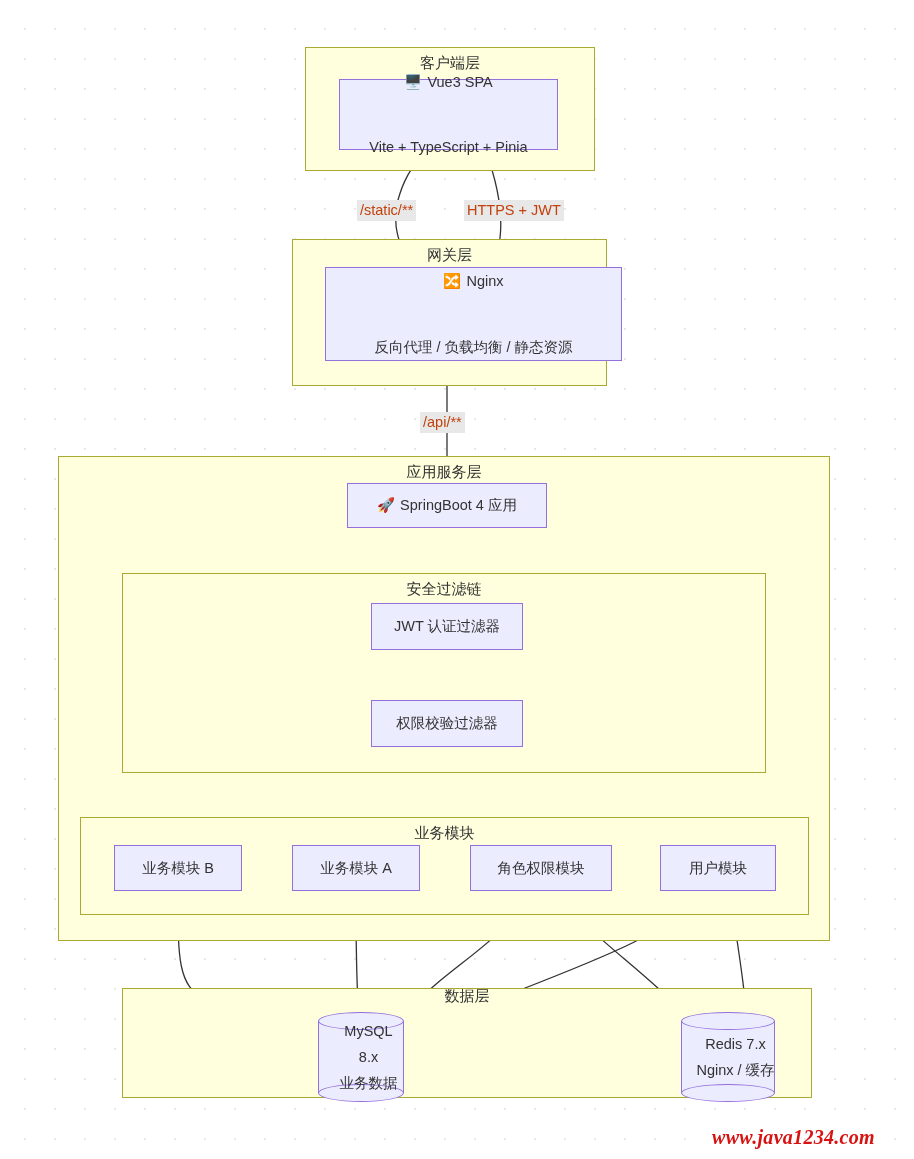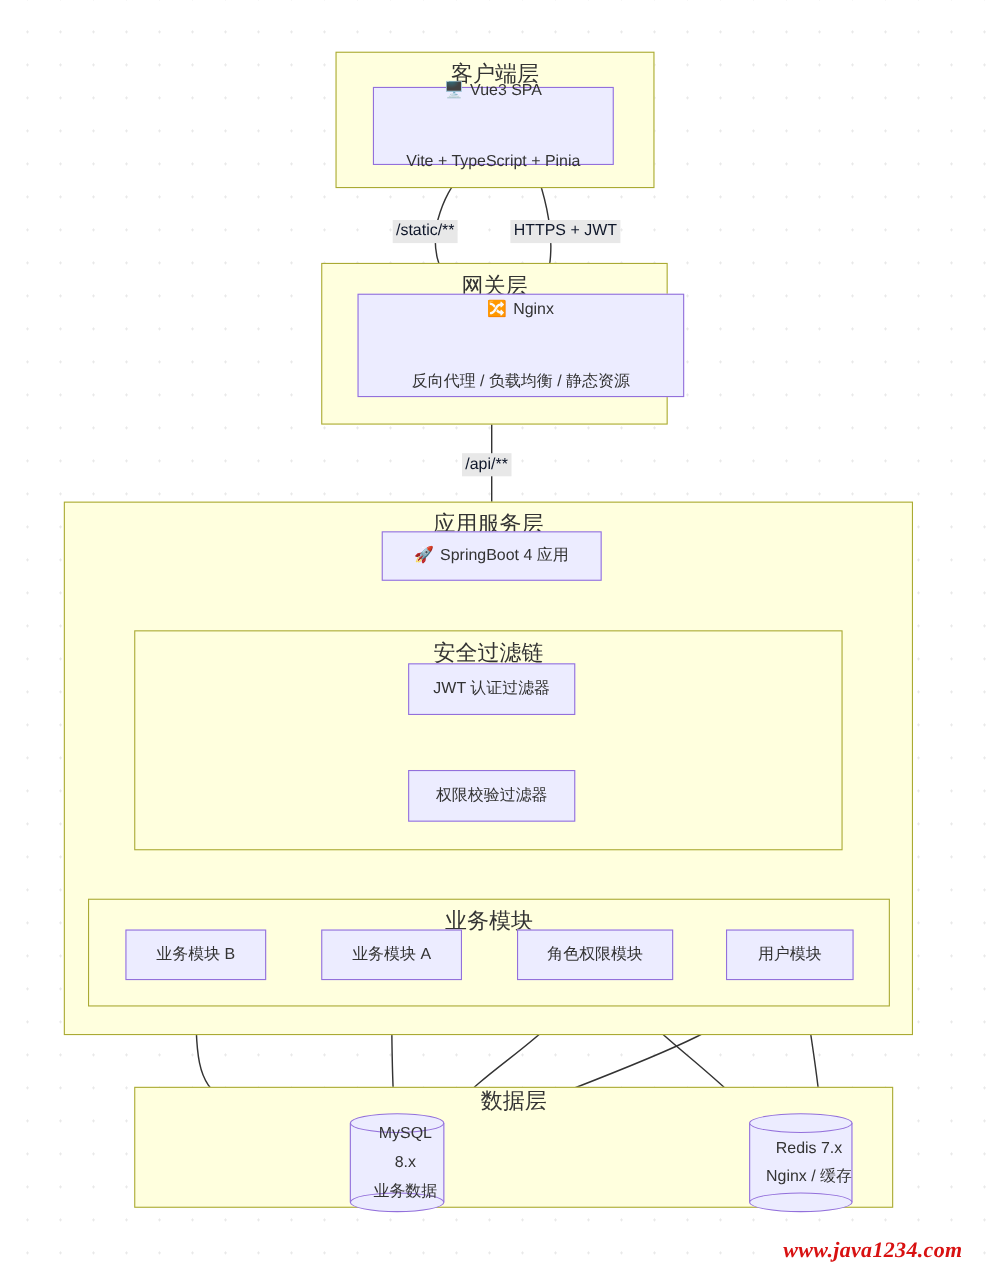--- a/index.html
+++ b/index.html
@@ -19,21 +19,21 @@
   .cluster{
     position:absolute;
     background:#ffffde;
     border:1px solid #aaaa33;
     box-sizing:border-box;
   }
   .cluster-title{
     position:absolute;
     left:0;right:0;top:6px;
     text-align:center;
-    font-size:20px;
+    font-size:15px;
     color:#333333;
     white-space:nowrap;
   }
 
   
   .node{
     position:absolute;
     background:#ececff;
     border:1px solid #9370db;
     box-sizing:border-box;
@@ -85,21 +85,21 @@
     line-height:1.8;
     color:#333333;
     z-index:3;
   }
 
   
   .elabel{
     position:absolute;
     background:#e8e8e8;
     font-size:14.5px;
-    color:#0f172a;
+    color:#c2410c;
     padding:1px 3px;
     white-space:nowrap;
     line-height:1.3;
   }
 
   
   .watermark{
     position:absolute;
     font-family:"Liberation Serif","DejaVu Serif",serif;
     font-weight:bold;

